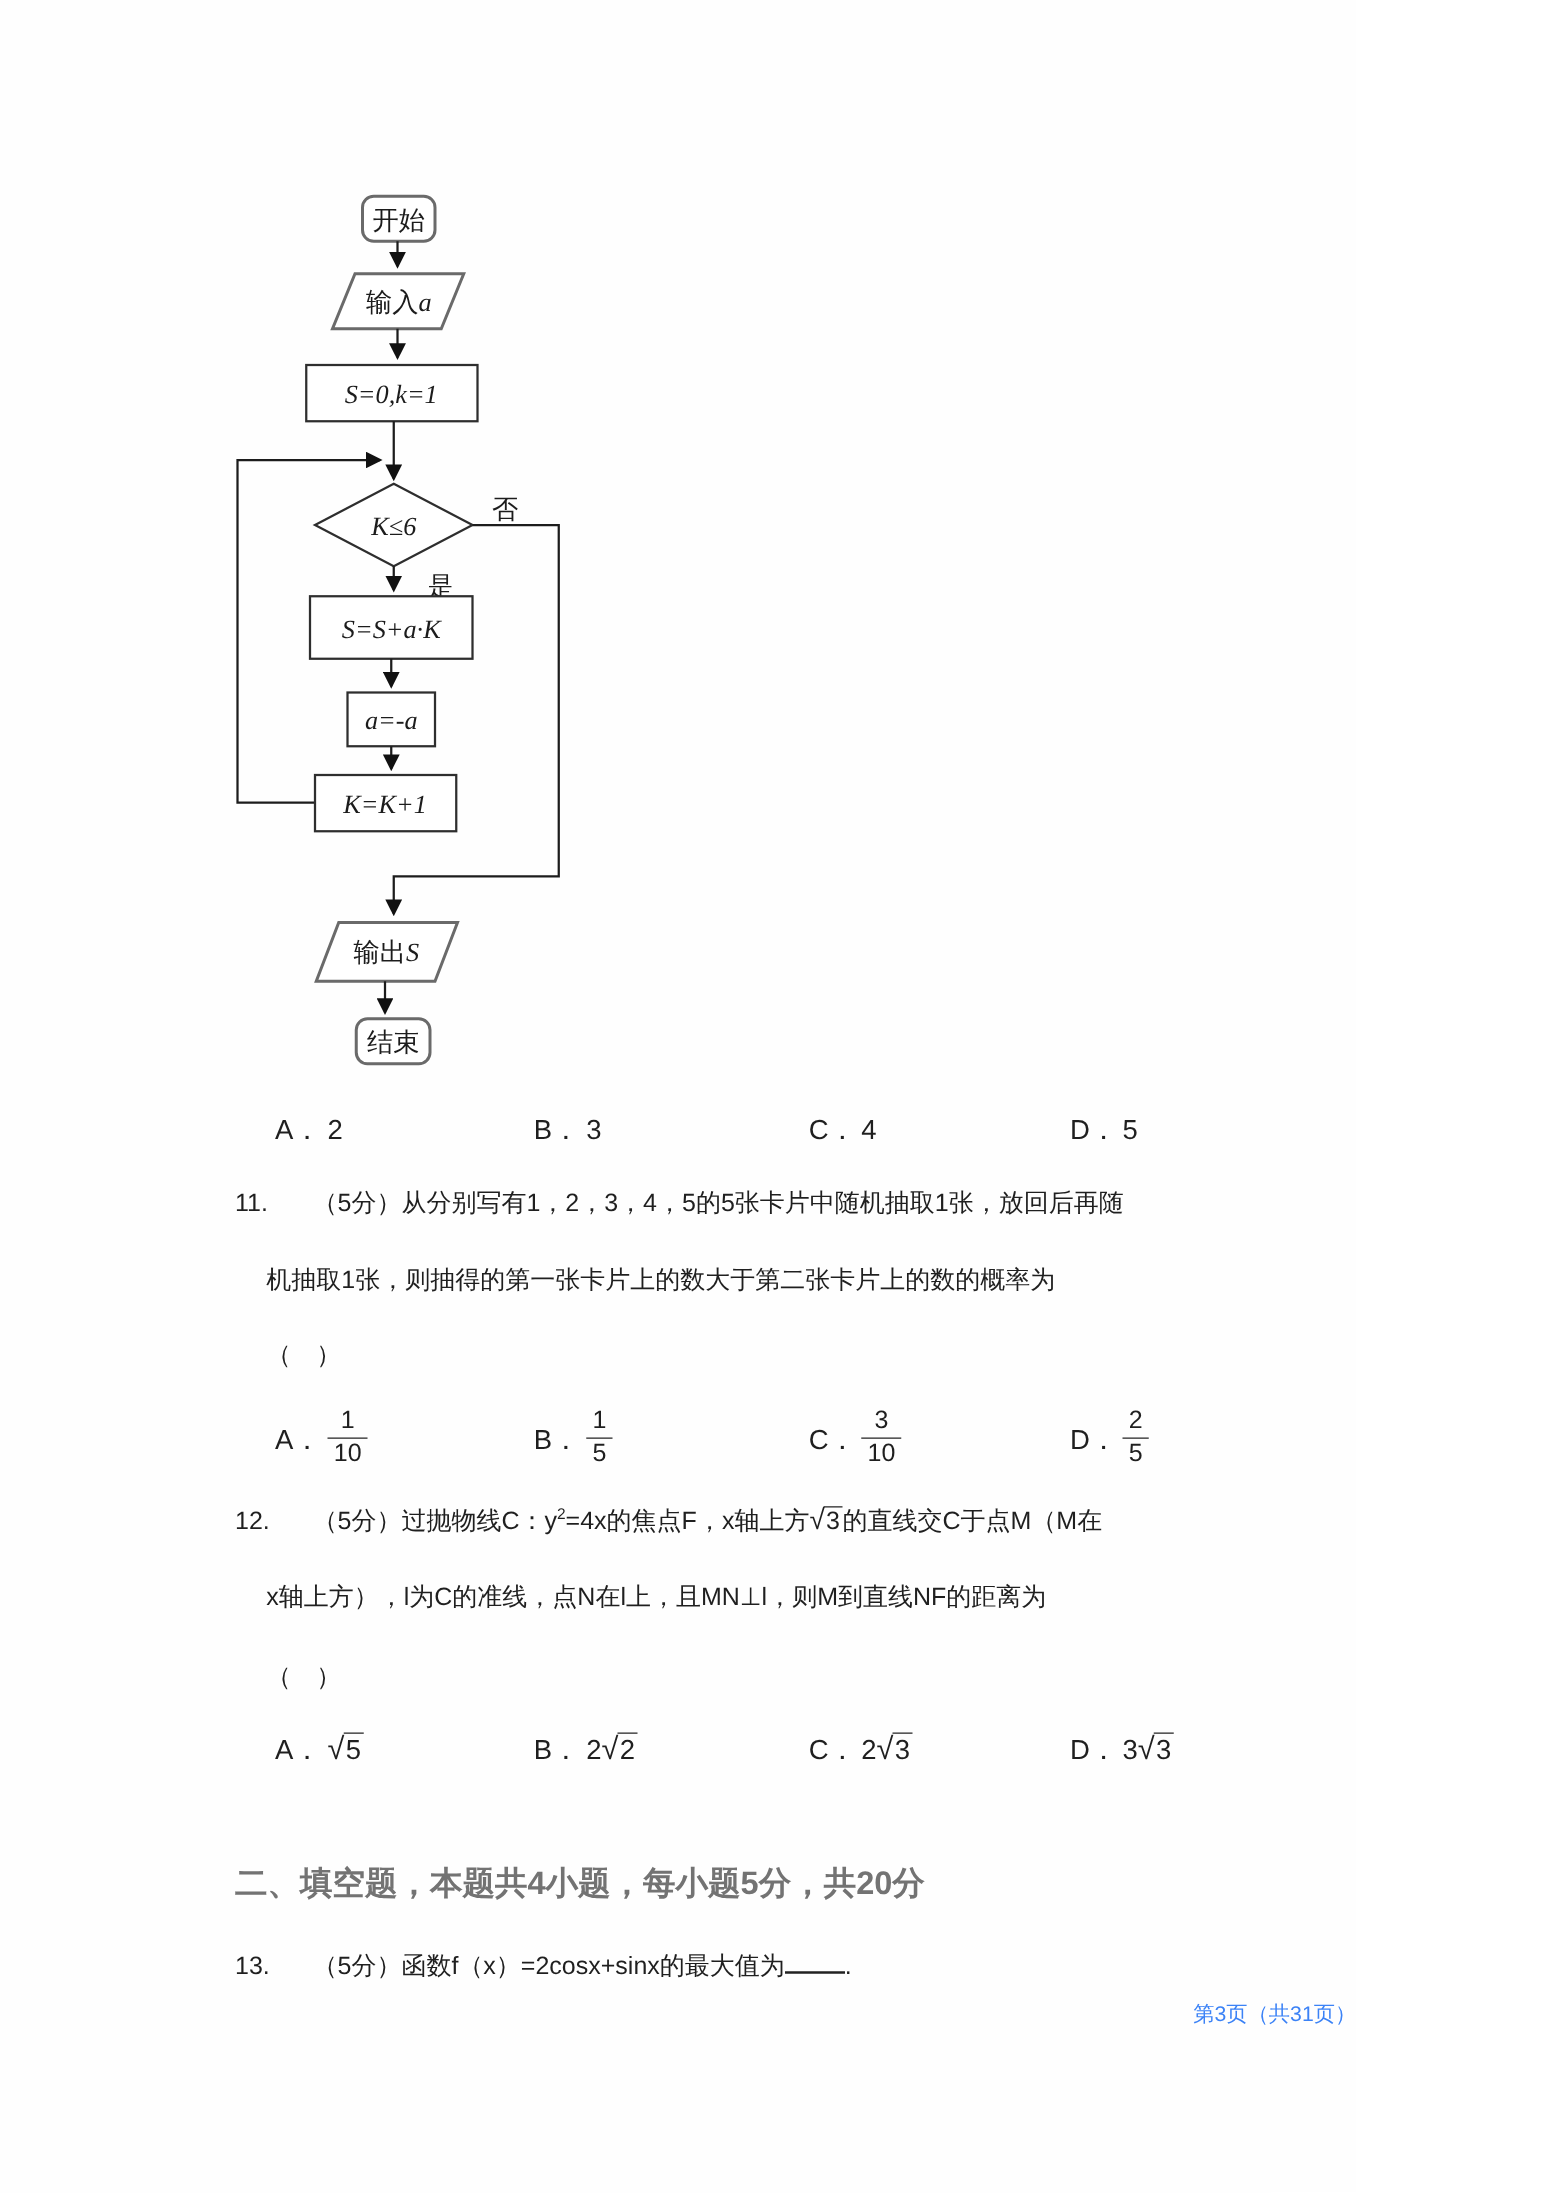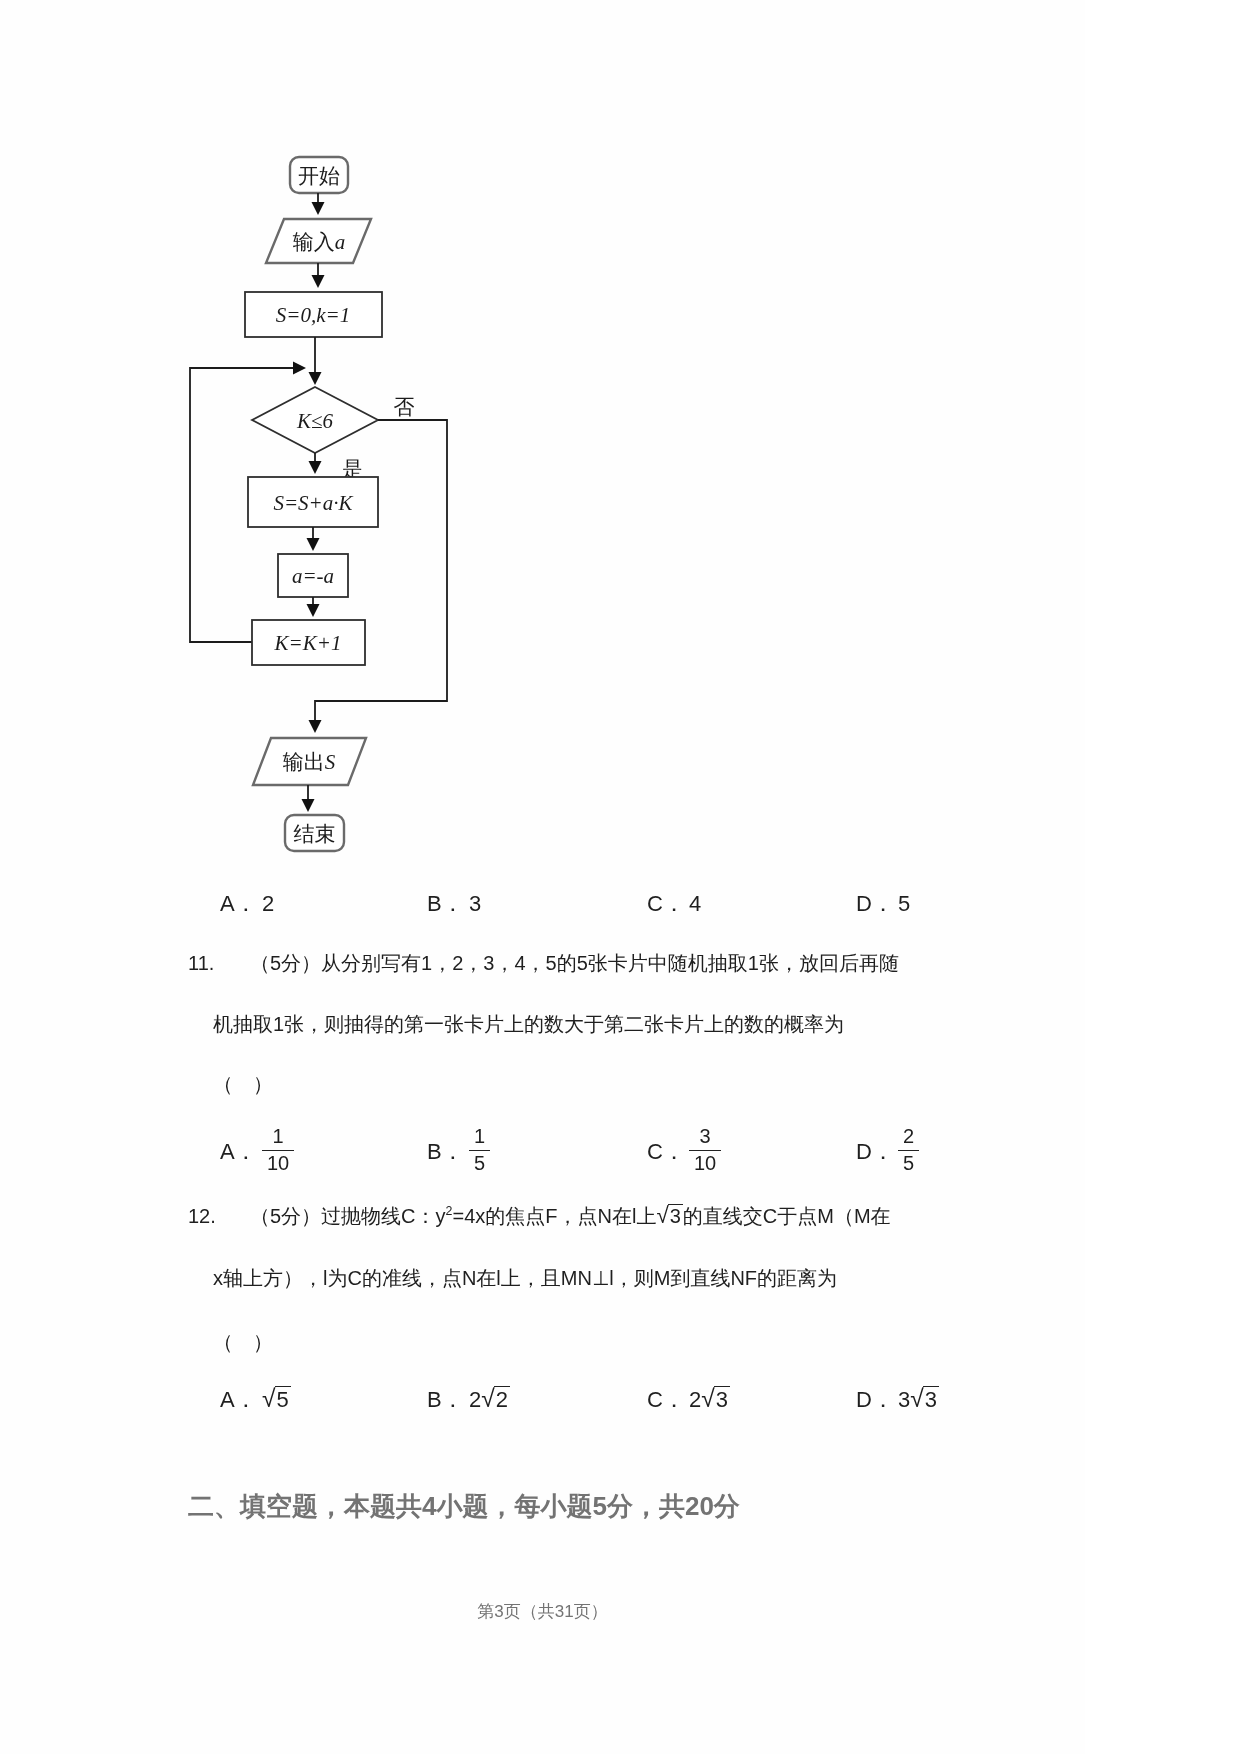--- a/index.html
+++ b/index.html
@@ -32,21 +32,21 @@
   .frac .den{display:block;border-top:1.7px solid #222;padding:1px 5px 0 5px;}
   
   .rsign{font-size:1.12em;}
   .rad{border-top:1.7px solid #222;padding:0 2px;margin-left:-1px;}
   sup.sq{font-size:0.62em;vertical-align:super;}
   
   .section-header{position:absolute;left:188px;top:1489px;font-size:26px;font-weight:bold;color:#737373;white-space:nowrap;}
   
   .blank{display:inline-block;width:48px;height:1.05em;border-bottom:2px solid #222;vertical-align:baseline;}
   
-  .footer{position:absolute;left:0;top:1600px;width:100%;text-align:center;font-size:17px;color:#737373;}
+  .footer{position:absolute;left:0;top:1600px;width:100%;text-align:right;font-size:17px;color:#3b82f6;}
 </style>
 </head>
 <body>
 
 <div class="page">
 
   <svg class="flowchart" viewBox="155 140 320 740" xmlns="http://www.w3.org/2000/svg">
     <defs>
       <marker id="arr" viewBox="0 0 10 10" refX="8.5" refY="5" markerWidth="7.5" markerHeight="7.5" orient="auto-start-reverse">
         <path d="M0,0 L10,5 L0,10 z" fill="#111"></path>
@@ -117,34 +117,37 @@
   </div>
 
   <div class="opt-row" style="top:1128px;">
     <span class="opt o1"><span class="optlabel">A．</span><span class="frac"><span class="num">1</span><span class="den">10</span></span></span>
     <span class="opt o2"><span class="optlabel">B．</span><span class="frac"><span class="num">1</span><span class="den">5</span></span></span>
     <span class="opt o3"><span class="optlabel">C．</span><span class="frac"><span class="num">3</span><span class="den">10</span></span></span>
     <span class="opt o4"><span class="optlabel">D．</span><span class="frac"><span class="num">2</span><span class="den">5</span></span></span>
   </div>
 
   <div class="tline" style="left:188px;top:1203px;">
-    <span class="qnum">12.</span><span>（5分）过抛物线C：y</span><sup class="sq">2</sup><span>=4x的焦点F，点N在l上</span><span class="rsign">√</span><span class="rad">3</span><span>的直线交C于点M（M在</span>
+    <span class="qnum">12.</span><span>（5分）过抛物线C：y</span><sup class="sq">2</sup><span>=4x的焦点F，x轴上方</span><span class="rsign">√</span><span class="rad">3</span><span>的直线交C于点M（M在</span>
   </div>
   <div class="tline indent" style="top:1266px;">
     <span>x轴上方），l为C的准线，点N在l上，且MN⊥l，则M到直线NF的距离为</span>
   </div>
   <div class="tline indent" style="top:1330px;">
     <span>（　）</span>
   </div>
 
   <div class="opt-row" style="top:1385px;">
     <span class="opt o1"><span class="optlabel">A．</span><span></span><span class="rsign">√</span><span class="rad">5</span></span>
     <span class="opt o2"><span class="optlabel">B．</span><span>2</span><span class="rsign">√</span><span class="rad">2</span></span>
     <span class="opt o3"><span class="optlabel">C．</span><span>2</span><span class="rsign">√</span><span class="rad">3</span></span>
     <span class="opt o4"><span class="optlabel">D．</span><span>3</span><span class="rsign">√</span><span class="rad">3</span></span>
   </div>
 
   <div class="section-header">二、填空题，本题共4小题，每小题5分，共20分</div>
 
+  <div class="tline" style="left:188px;top:1556px;">
+    <span class="qnum">13.</span><span>（5分）函数f（x）=2cosx+sinx的最大值为</span><span class="blank"></span><span>.</span>
+  </div>
 
   <div class="footer">第3页（共31页）</div>
 
 </div>
 
 </body></html>

